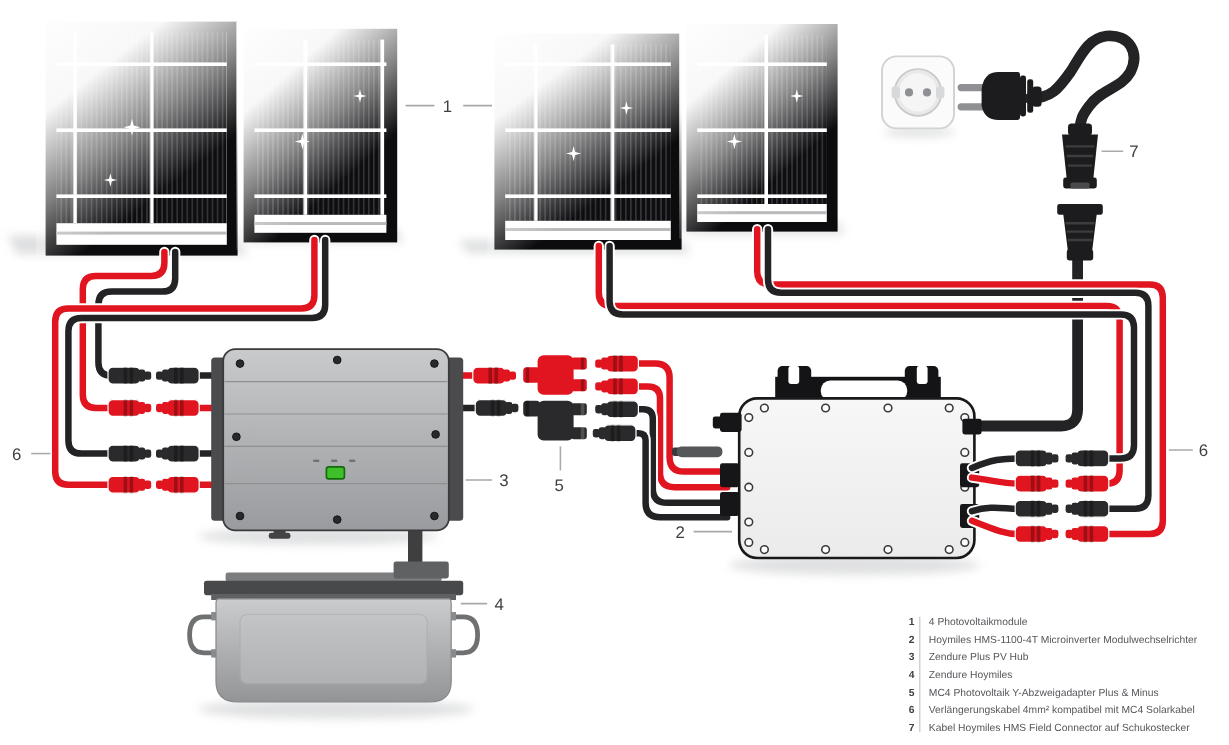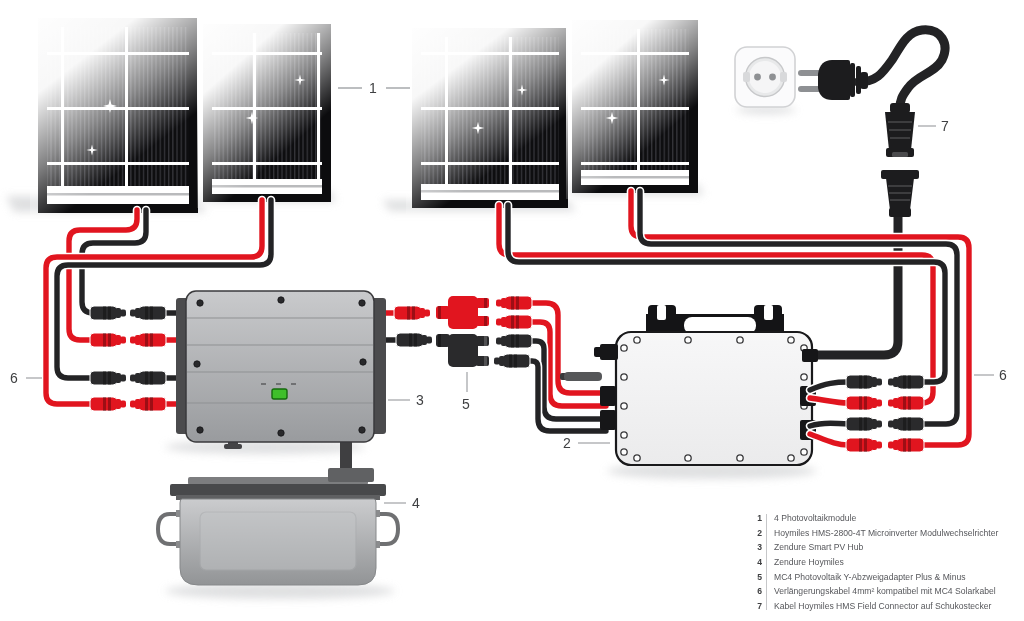--- a/index.html
+++ b/index.html
@@ -367,25 +367,25 @@
 </svg>
 
 <div class="legend">
   <div class="vline"></div>
   <div class="lrow">
     <span class="lnum">1</span>
     <span class="ltext">4 Photovoltaikmodule</span>
   </div>
   <div class="lrow">
     <span class="lnum">2</span>
-    <span class="ltext">Hoymiles HMS-2800-4T Microinverter Modulwechselrichter</span>
+    <span class="ltext">Hoymiles HMS-1100-4T Microinverter Modulwechselrichter</span>
   </div>
   <div class="lrow">
     <span class="lnum">3</span>
-    <span class="ltext">Zendure Smart PV Hub</span>
+    <span class="ltext">Zendure Plus PV Hub</span>
   </div>
   <div class="lrow">
     <span class="lnum">4</span>
     <span class="ltext">Zendure Hoymiles</span>
   </div>
   <div class="lrow">
     <span class="lnum">5</span>
     <span class="ltext">MC4 Photovoltaik Y-Abzweigadapter Plus &amp; Minus</span>
   </div>
   <div class="lrow">

